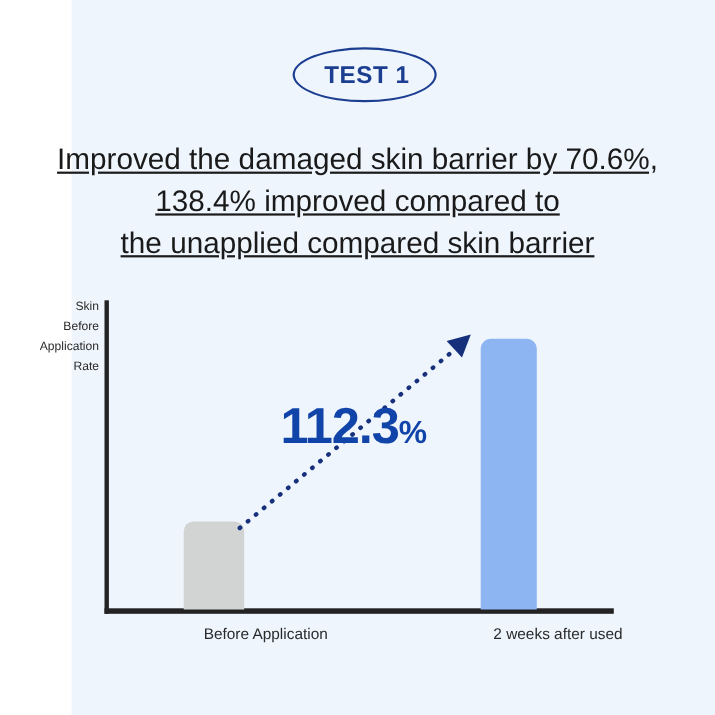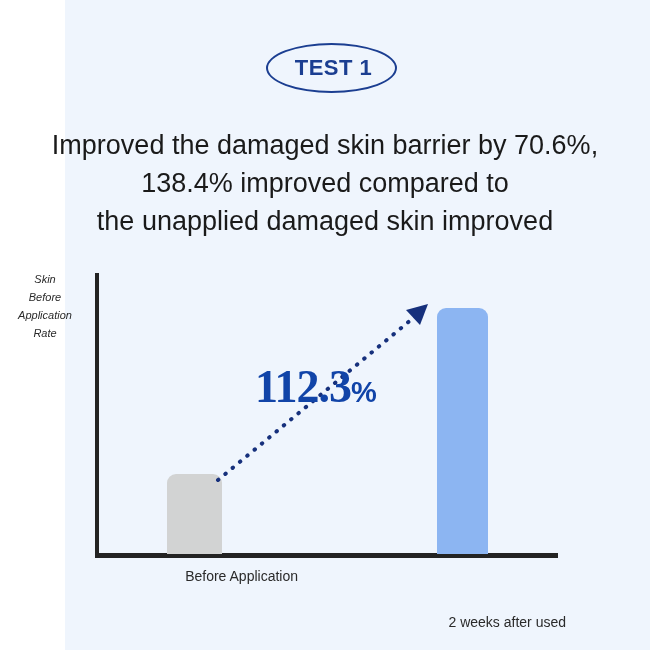--- a/index.html
+++ b/index.html
@@ -59,40 +59,39 @@
     left: 20px;
     top: 126px;
     width: 610px;
     text-align: center;
     color: #1a1a1a;
     font-size: 27px;
     line-height: 38px;
     font-weight: 400;
     white-space: nowrap;
   }
-  #heading div { white-space: nowrap; }
+  #heading div { white-space: nowrap; text-decoration: underline; }
 
   
   #chart {
     position: absolute;
     left: 0;
     top: 0;
     width: 650px;
     height: 650px;
   }
   #y-axis-caption {
     position: absolute;
     left: 0px;
     top: 270px;
     width: 90px;
-    text-align: center;
+    text-align: right;
     font-size: 11px;
     line-height: 18px;
     color: #2a2a2a;
-    font-style: italic;
   }
   #y-axis-caption div { white-space: nowrap; }
 
   .axis-line {
     position: absolute;
     background: #232323;
   }
   #y-axis {
     left: 95px;
     top: 273px;
@@ -127,21 +126,21 @@
 
   .bar-label {
     position: absolute;
     top: 568px;
     font-size: 14px;
     color: #2a2a2a;
     text-align: right;
     white-space: nowrap;
   }
   #label-before { left: 92px; width: 206px; }
-  #label-after  { left: 360px; width: 206px; margin-top: 46px; }
+  #label-after  { left: 360px; width: 206px; }
 
   #arrow-svg {
     position: absolute;
     left: 0;
     top: 0;
     width: 650px;
     height: 650px;
     pointer-events: none;
   }
 
@@ -150,41 +149,40 @@
     left: 255px;
     top: 364px;
     white-space: nowrap;
     color: #1144a8;
     font-weight: bold;
     line-height: 1;
   }
   #callout-value {
     font-size: 46px;
     letter-spacing: -1px;
-    font-family: Liberation Serif, serif;
   }
   #callout-unit {
     font-size: 29px;
   }
 </style>
 </head>
 <body>
 
 <div id="stage">
 
   <div id="panel"></div>
 
   <div id="badge">
     <div id="badge-label">TEST 1</div>
   </div>
 
   <div id="heading">
     <div>Improved the damaged skin barrier by 70.6%,</div>
     <div>138.4% improved compared to</div>
-    <div>the unapplied damaged skin improved</div>
+    <div>the unapplied compared skin barrier</div>
   </div>
 
   <div id="chart">
 
     <div id="y-axis-caption">
       <div>Skin</div>
       <div>Before</div>
       <div>Application</div>
       <div>Rate</div>
     </div>

